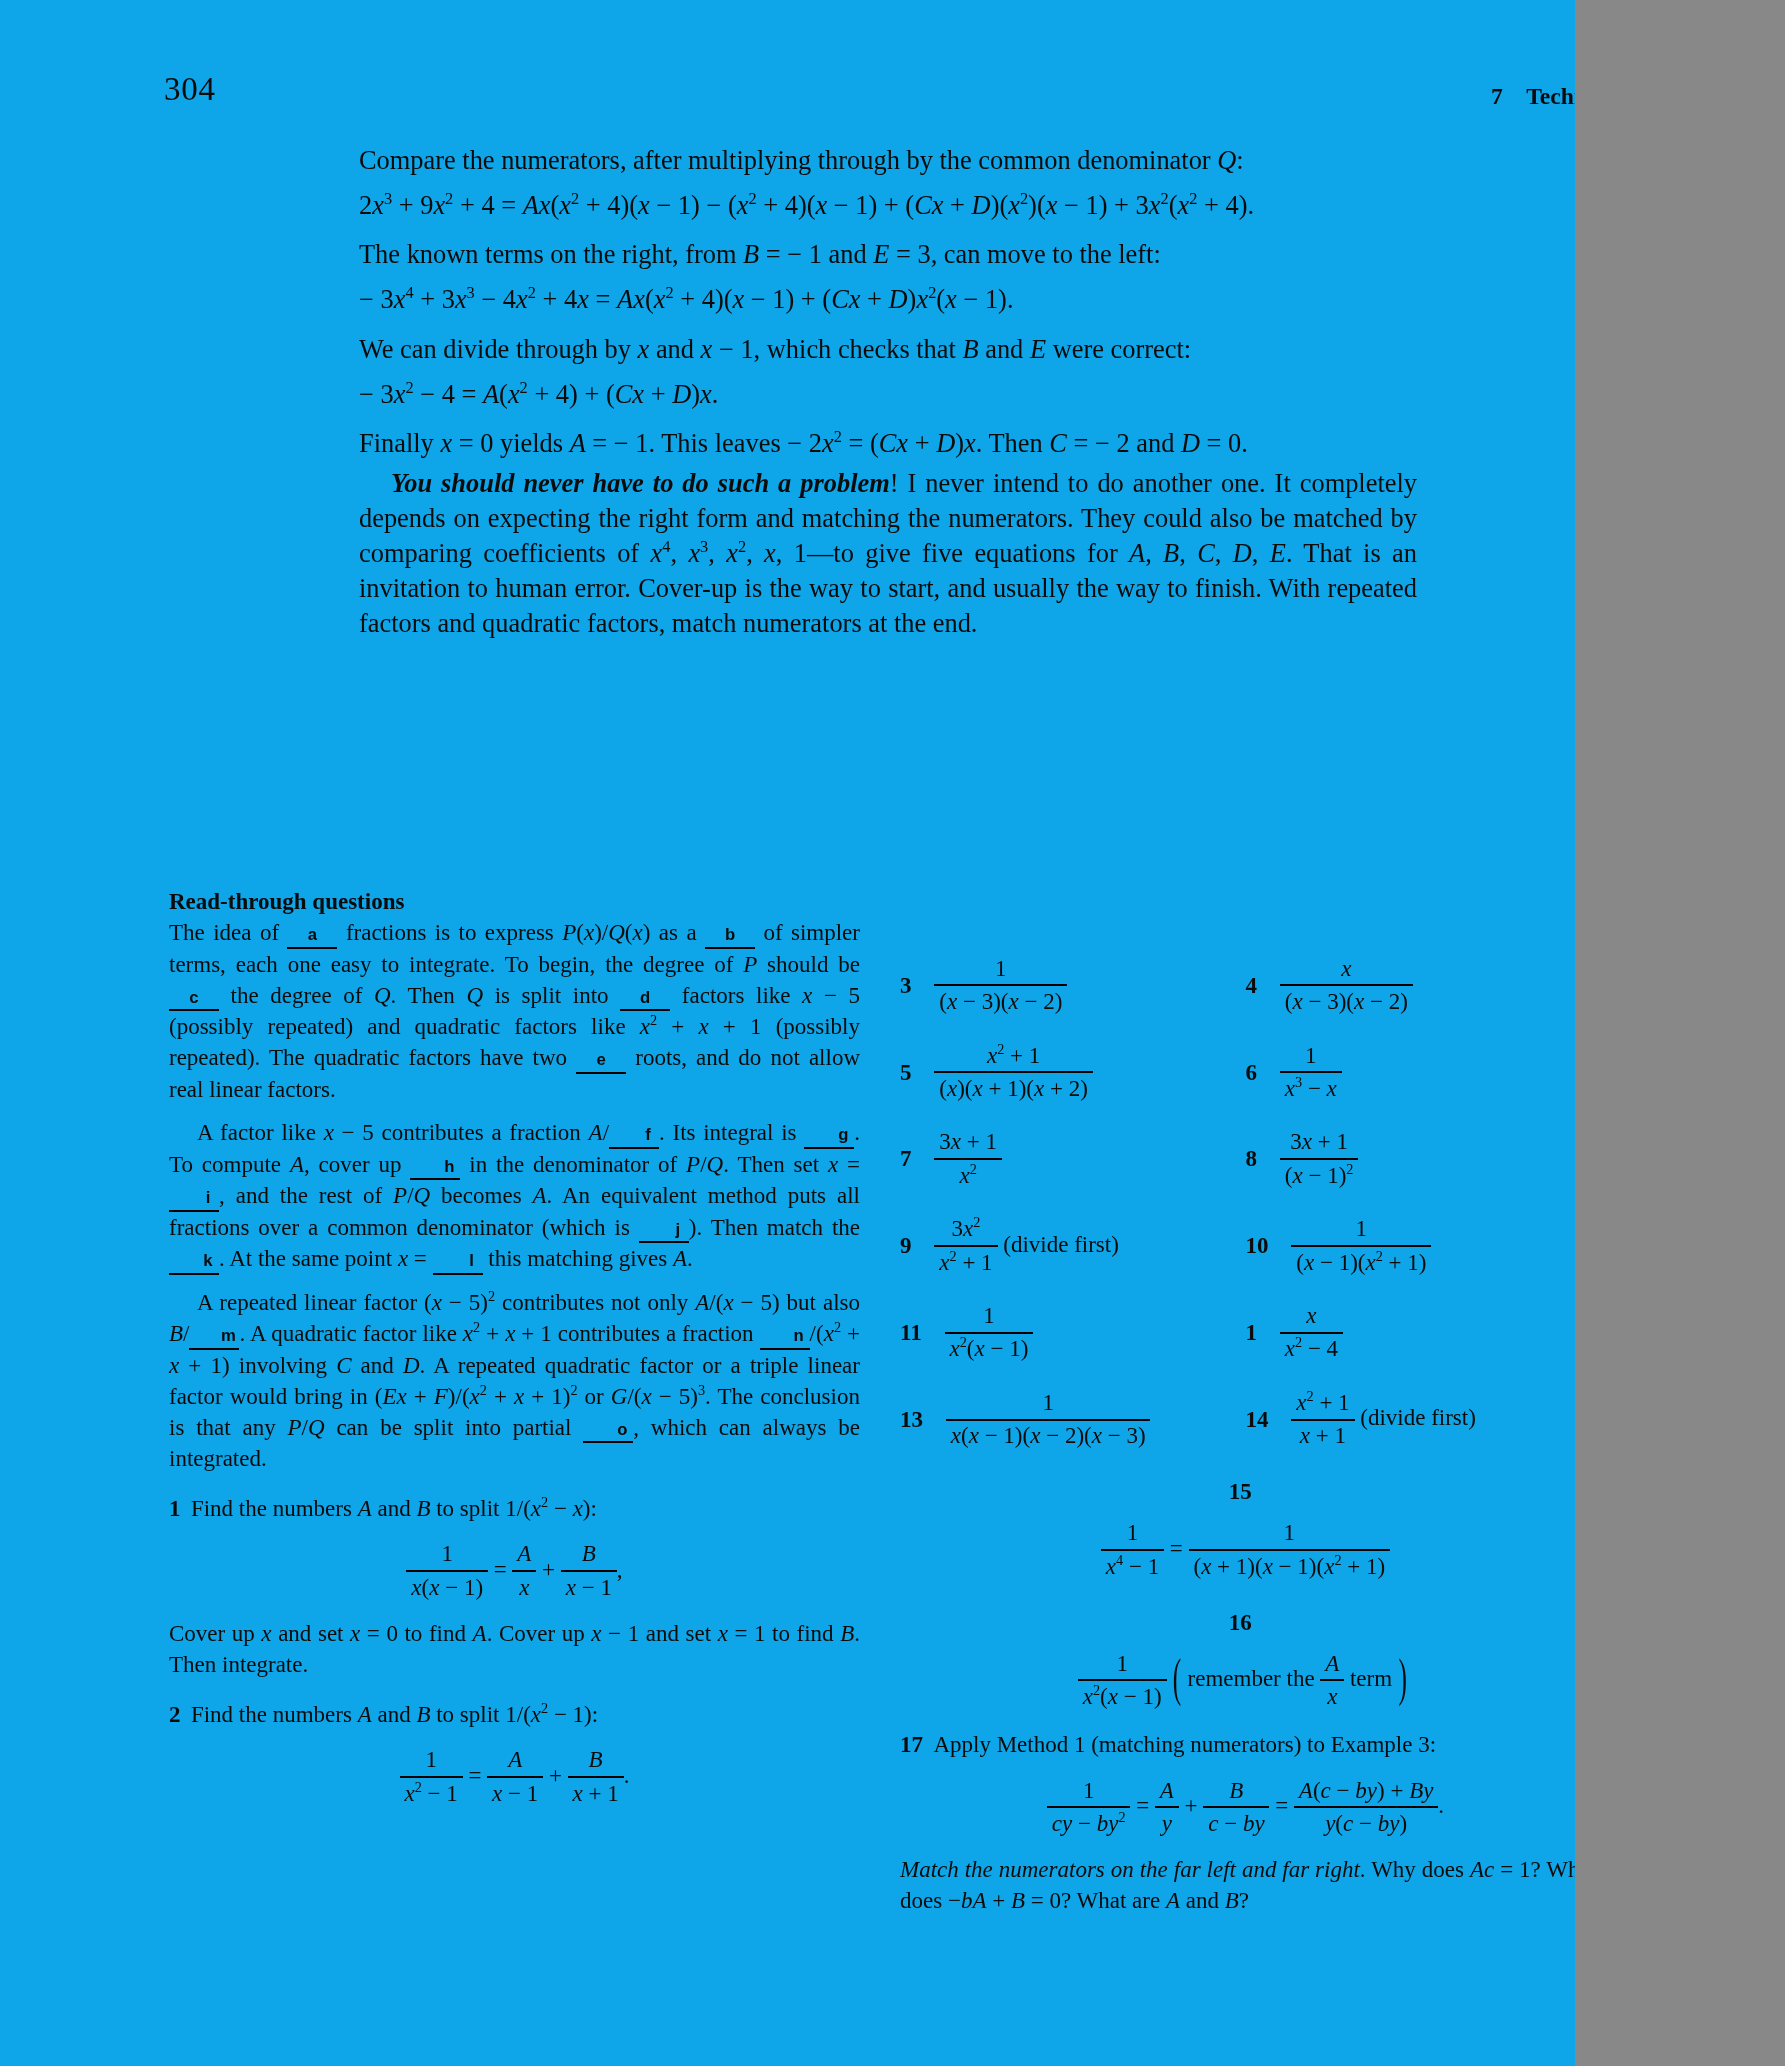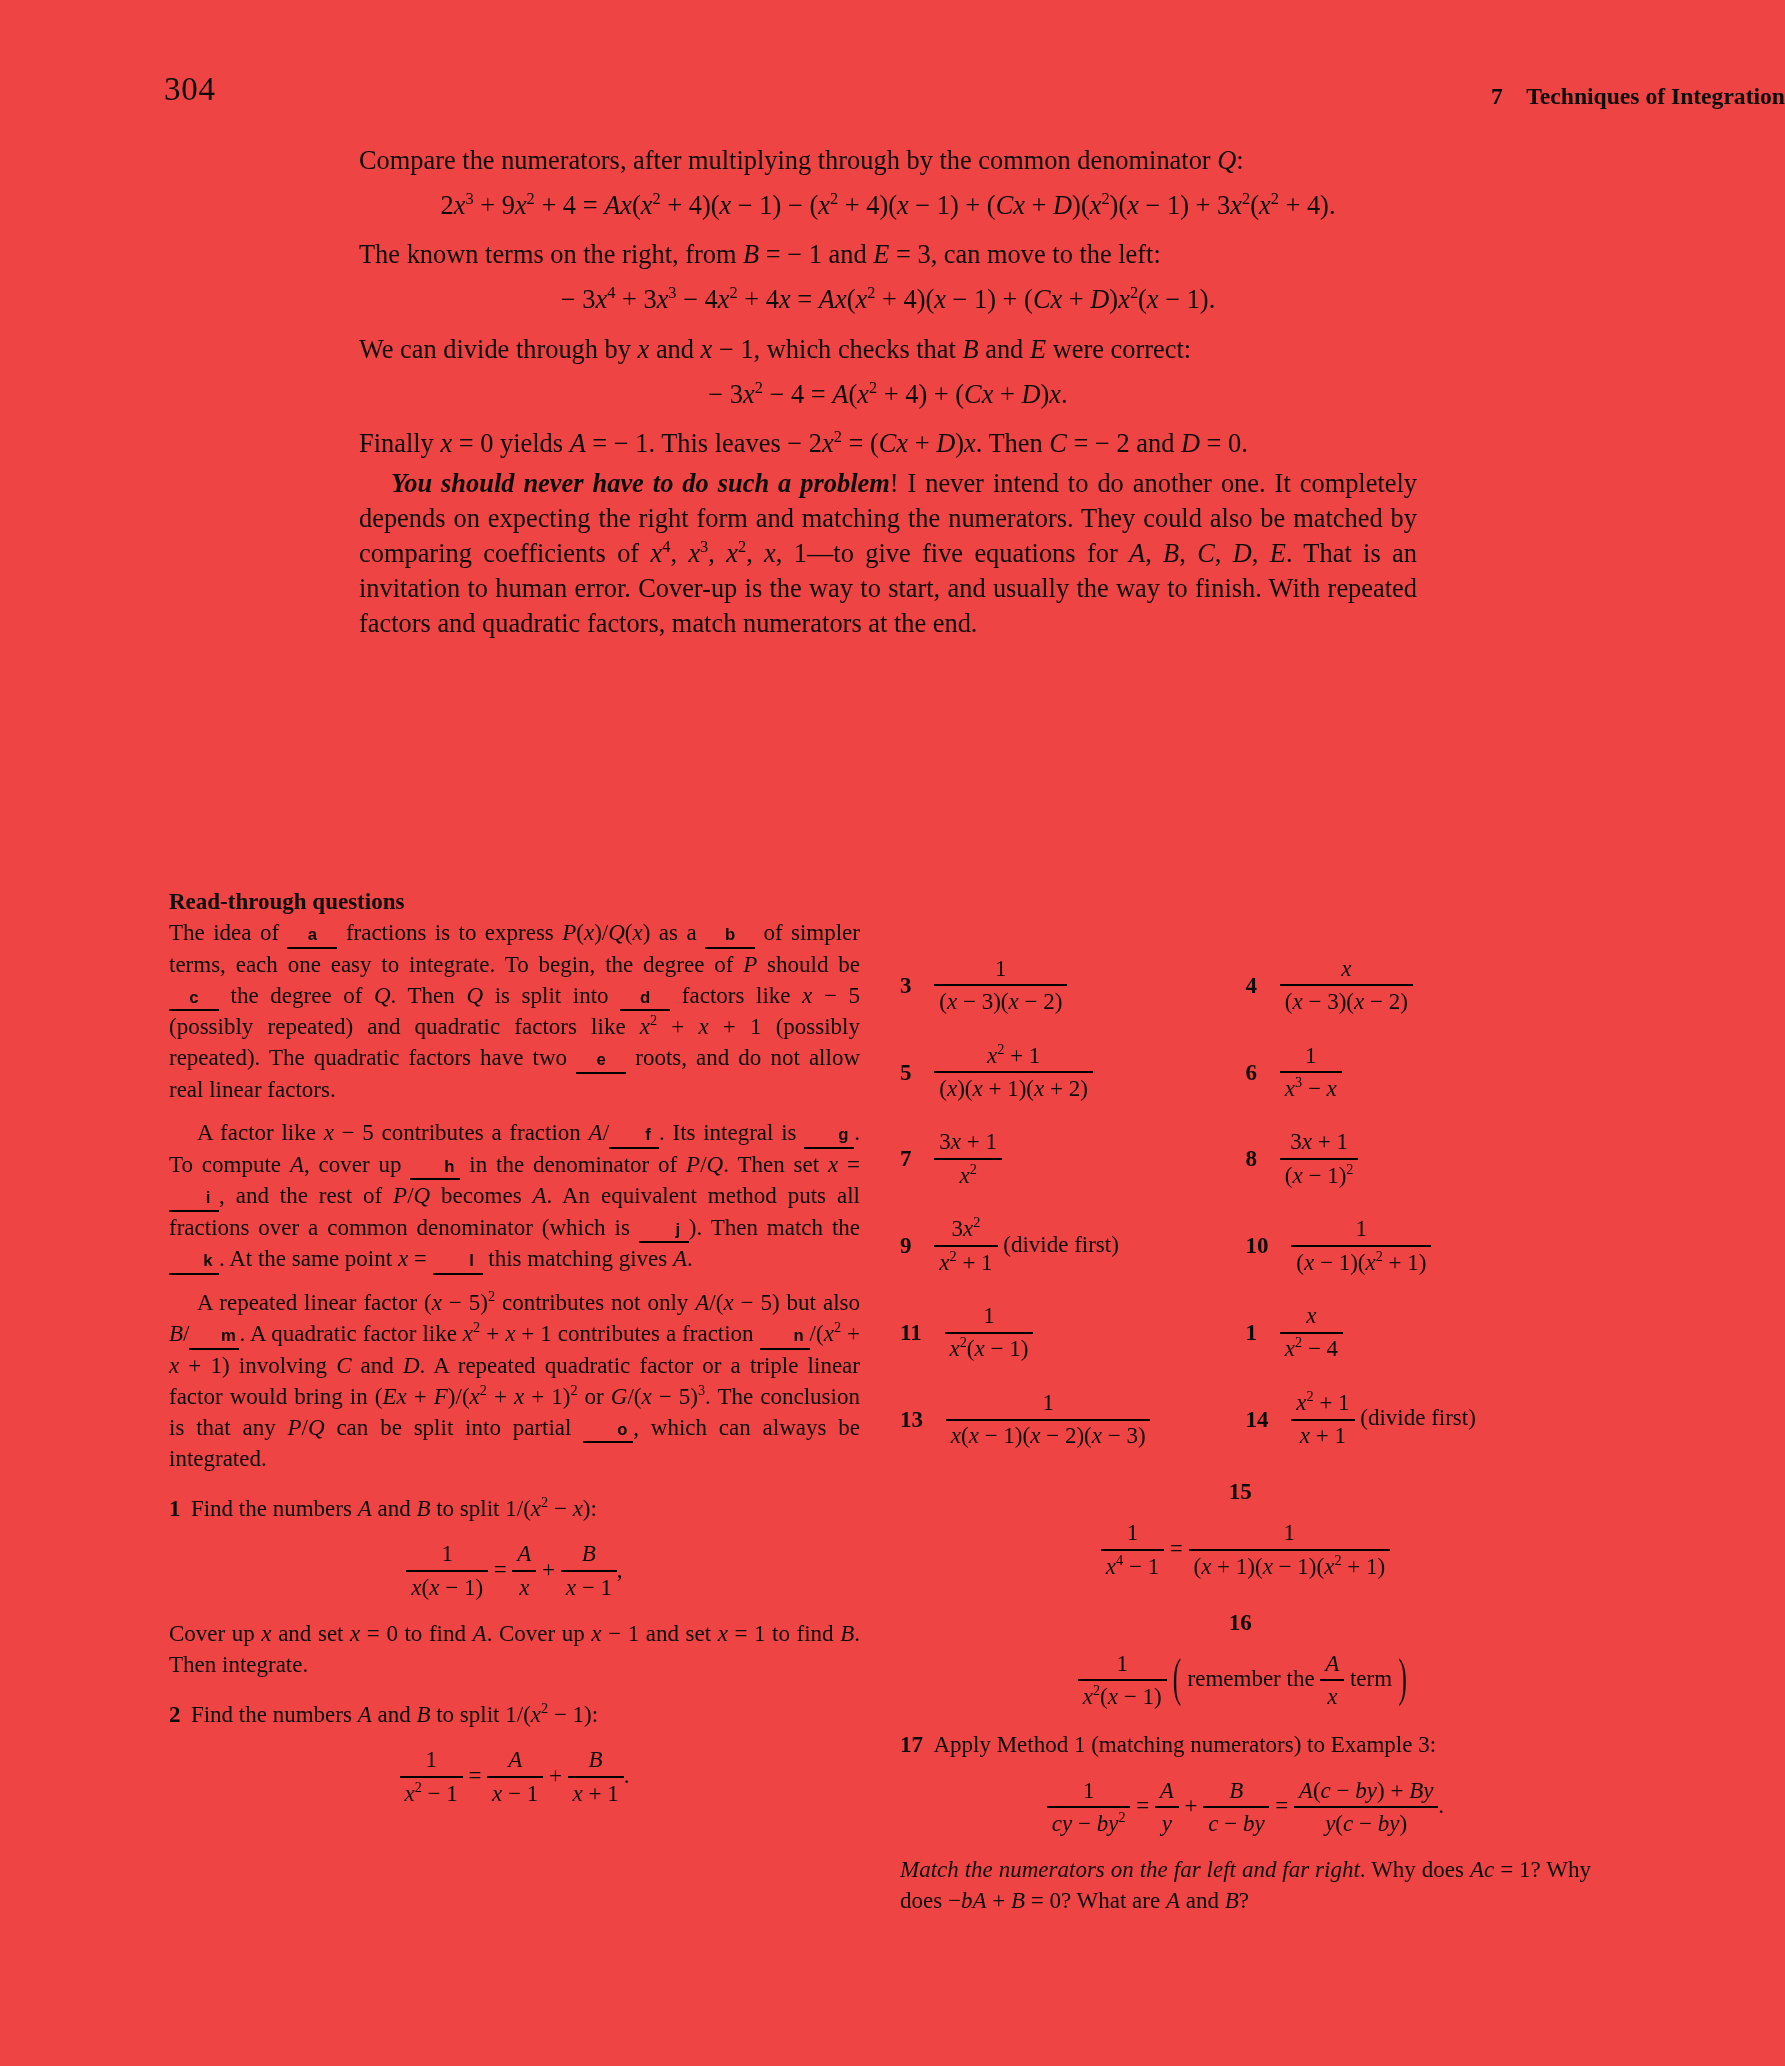--- a/index.html
+++ b/index.html
@@ -1,33 +1,33 @@
 <!DOCTYPE html>
 <html style="font-size:11px"><head>
 <meta charset="utf-8">
 <title>7.4 Exercises — Techniques of Integration</title>
 <style>
   html,body{margin:0;padding:0;background:#888;}
-  .page{position:relative;width:1785px;height:2066px;background:#ef4444;color:#0b0b0b;
+  .page{position:relative;width:1575px;height:2066px;background:#0ea5e9;color:#0b0b0b;
         font-family:"Liberation Serif",serif;overflow:hidden;}
   i{font-style:italic;}
   sup{font-size:0.62em;line-height:0;}
   .bi{font-weight:700;font-style:italic;}
   .b{font-weight:700;}
 
   
   .pagenum{position:absolute;left:164px;top:71px;font-size:33px;letter-spacing:0.7px;}
   .chapter{position:absolute;left:0;top:83px;width:1785px;text-align:right;
            font-family:Liberation Serif, serif;font-weight:700;font-size:23.6px;}
   .chapter .gap{display:inline-block;width:23.6px;}
 
   
   .intro{position:absolute;left:359px;top:143px;width:1058px;font-size:26.4px;line-height:35px;text-align:justify;}
   .intro p{margin:0 0 5.6px;}
-  .intro .eq{text-align:center;margin:11px 0 15.3px;line-height:1.25;text-indent:0;}
+  .intro .eq{text-align:left;margin:11px 0 15.3px;line-height:1.25;text-indent:0;}
   .intro .p-indent{text-indent:32px;}
 
   
   .divider{position:absolute;left:169px;top:811px;width:1426px;
            border-top:7.6px solid #000;border-bottom:6.3px solid #000;
            text-align:center;padding:4.2px 0 6.3px;
            font-family:"Liberation Sans",sans-serif;font-weight:700;font-size:27px;}
   .divider .gap{display:inline-block;width:31px;}
 
   

